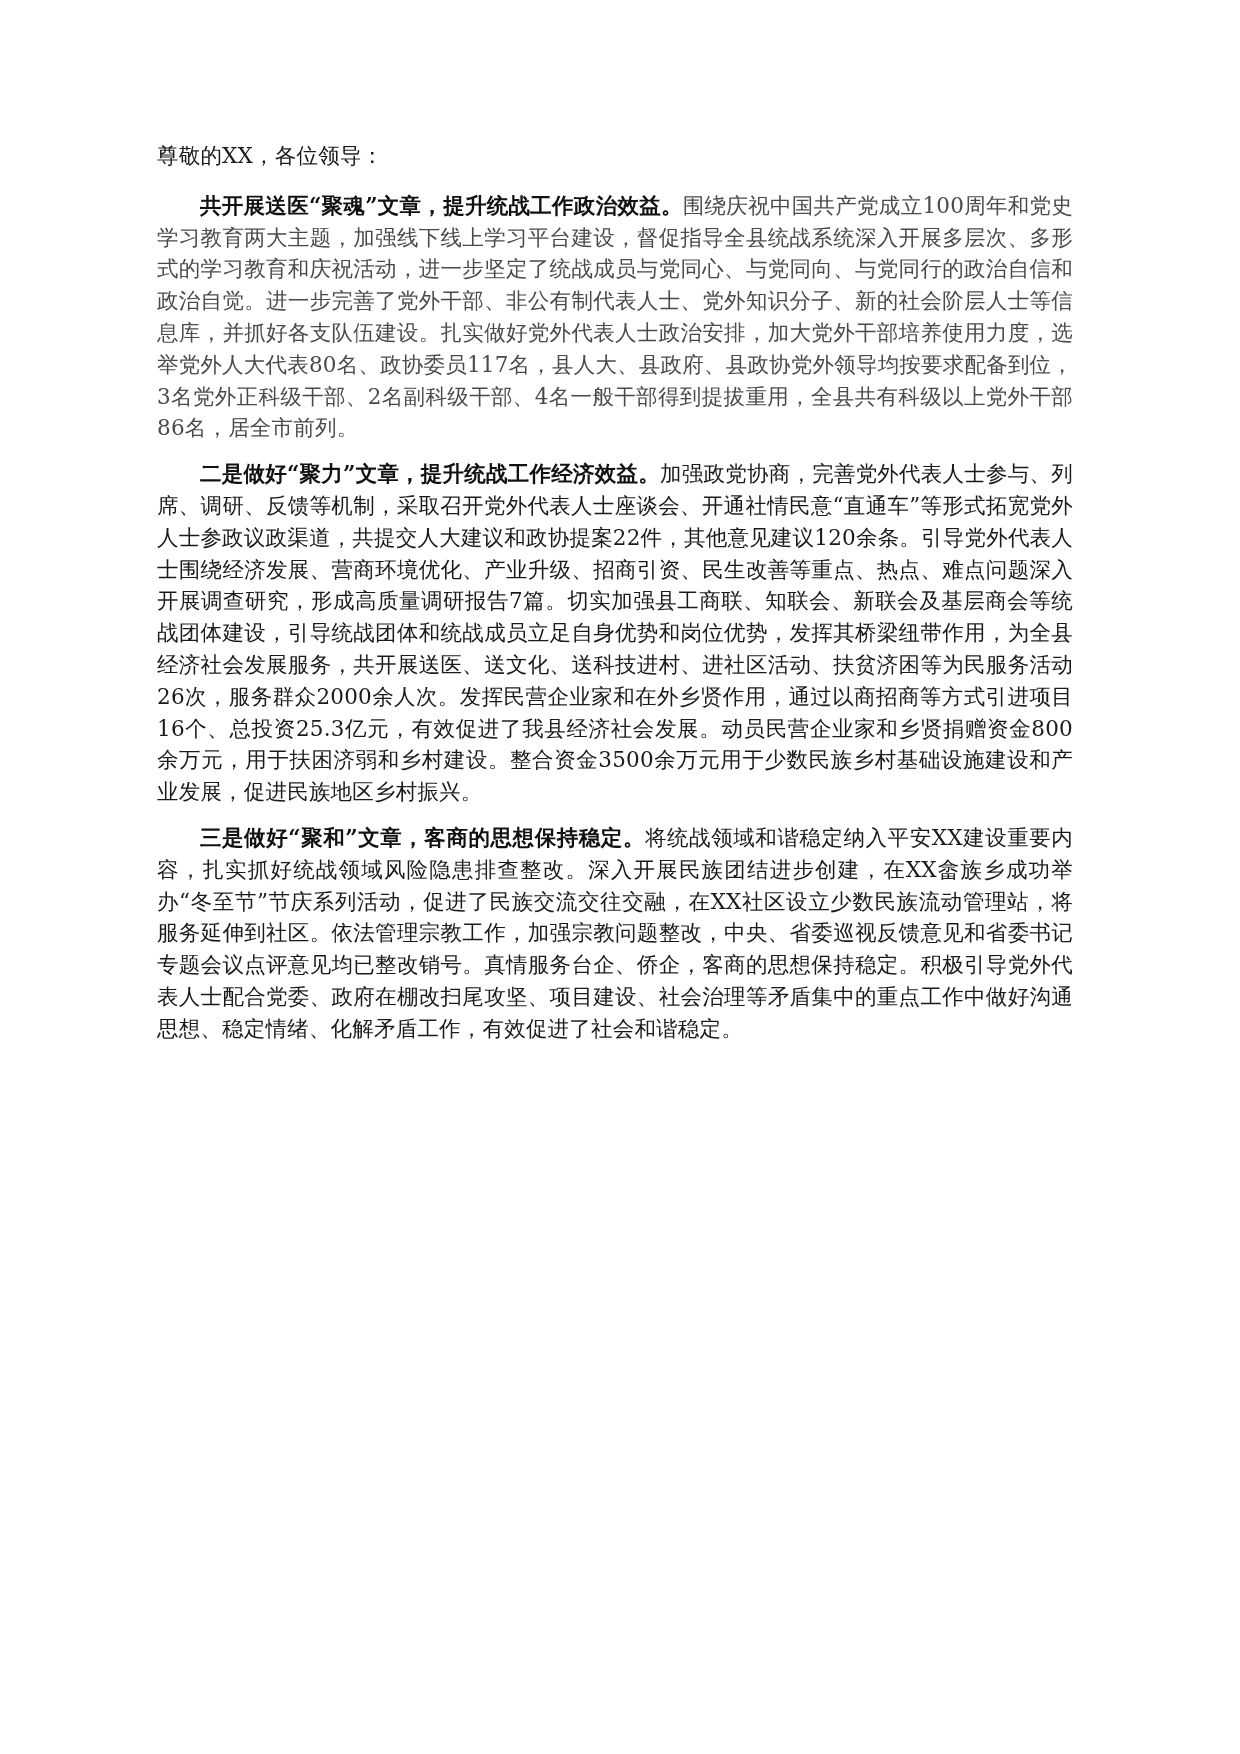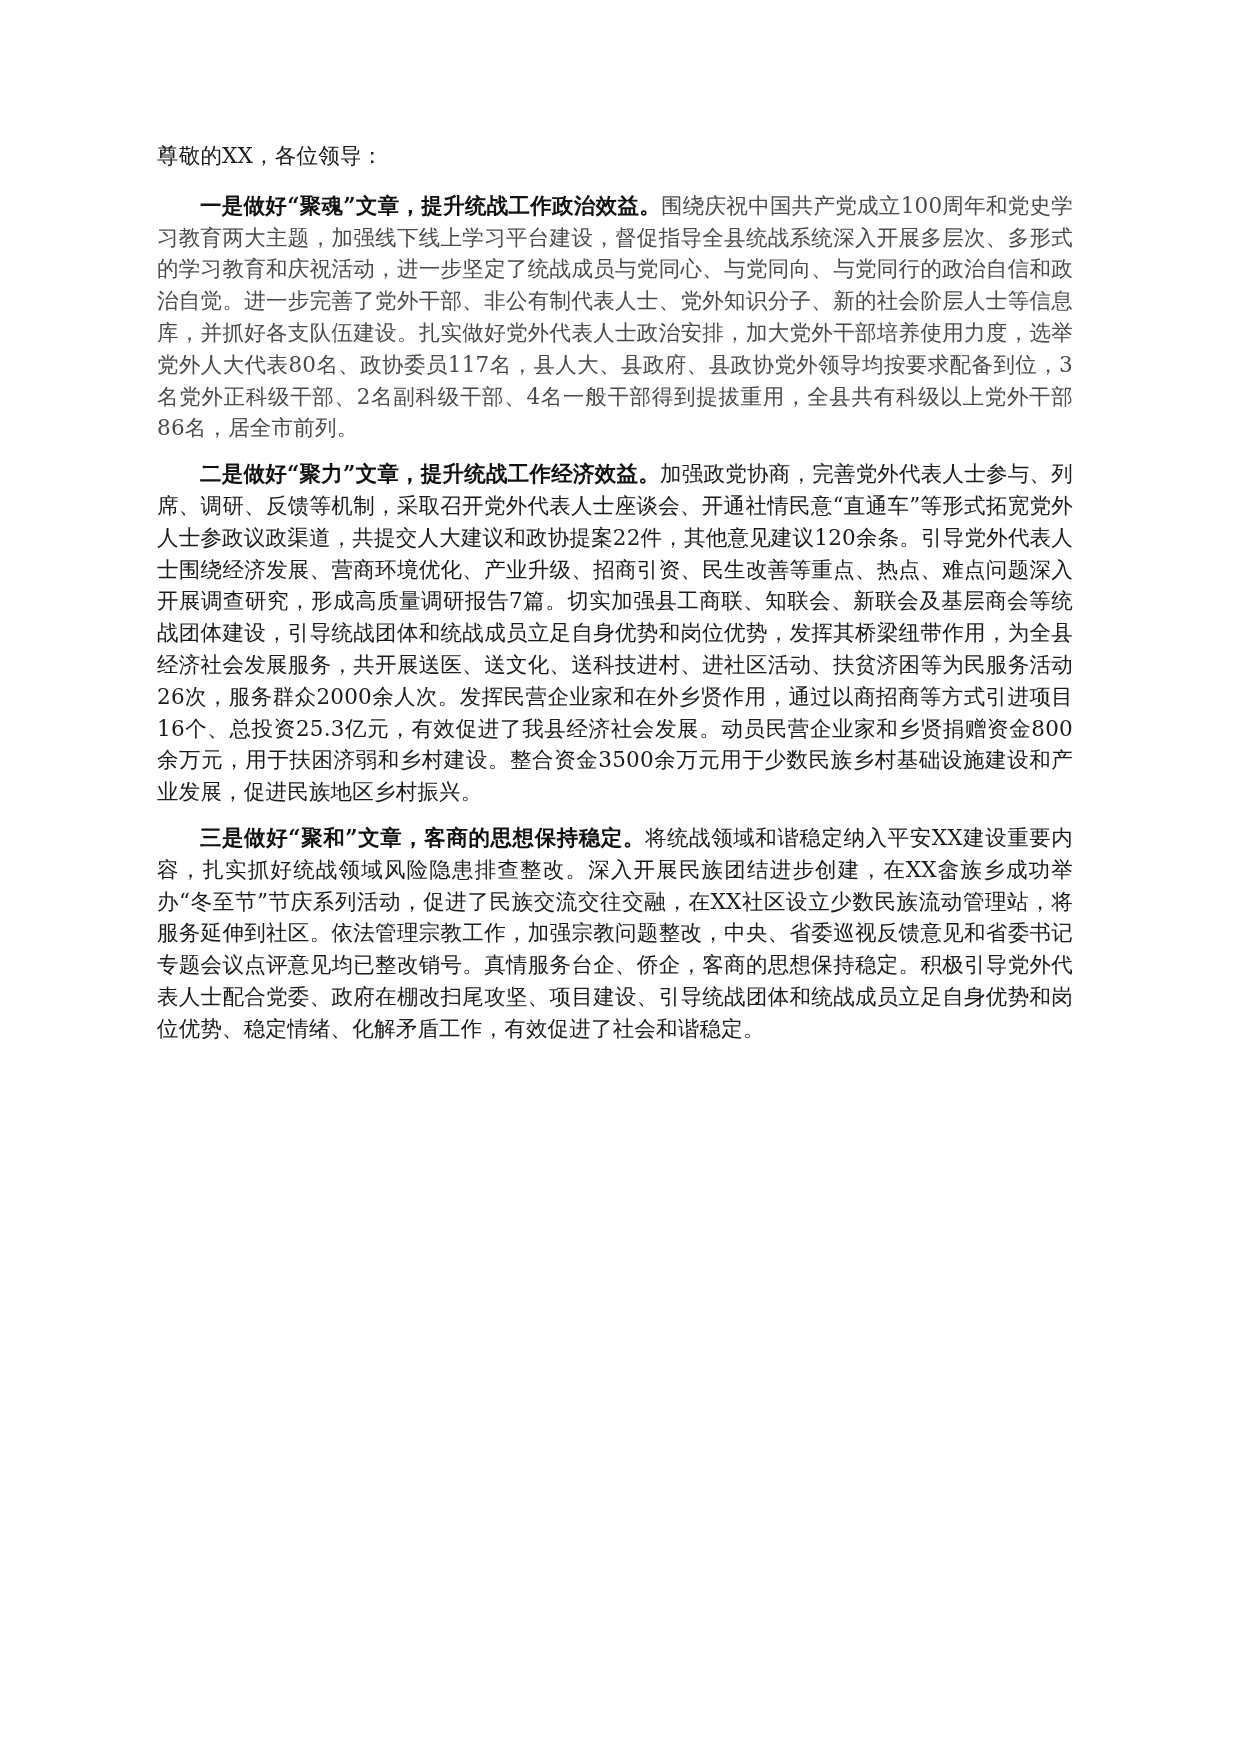--- a/index.html
+++ b/index.html
@@ -24,24 +24,24 @@
 </head>
 <body>
 
 <div class="page">
 
   <p class="para salutation">尊敬的XX，各位领导：</p>
 
 
 
   <p class="para indent">
-    <span class="lead">一是做好“聚魂”文章，提升统战工作政治效益。</span><span class="muted">围绕庆祝中国共产党成立100周年和党史学习教育两大主题，加强线下线上学习平台建设，督促指导全县统战系统深入开展多层次、多形式的学习教育和庆祝活动，进一步坚定了统战成员与党同心、与党同向、与党同行的政治自信和政治自觉。进一步完善了党外干部、非公有制代表人士、党外知识分子、新的社会阶层人士等信息库，并抓好各支队伍建设。扎实做好党外代表人士政治安排，加大党外干部培养使用力度，选举党外人大代表80名、政协委员117名，县人大、县政府、县政协党外领导均按要求配备到位，3名党外正科级干部、2名副科级干部、4名一般干部得到提拔重用，全县共有科级以上党外干部86名，居全市前列。</span>
+    <span class="lead">共开展送医“聚魂”文章，提升统战工作政治效益。</span><span class="muted">围绕庆祝中国共产党成立100周年和党史学习教育两大主题，加强线下线上学习平台建设，督促指导全县统战系统深入开展多层次、多形式的学习教育和庆祝活动，进一步坚定了统战成员与党同心、与党同向、与党同行的政治自信和政治自觉。进一步完善了党外干部、非公有制代表人士、党外知识分子、新的社会阶层人士等信息库，并抓好各支队伍建设。扎实做好党外代表人士政治安排，加大党外干部培养使用力度，选举党外人大代表80名、政协委员117名，县人大、县政府、县政协党外领导均按要求配备到位，3名党外正科级干部、2名副科级干部、4名一般干部得到提拔重用，全县共有科级以上党外干部86名，居全市前列。</span>
   </p>
 
   <p class="para indent">
     <span class="lead">二是做好“聚力”文章，提升统战工作经济效益。</span><span>加强政党协商，完善党外代表人士参与、列席、调研、反馈等机制，采取召开党外代表人士座谈会、开通社情民意“直通车”等形式拓宽党外人士参政议政渠道，共提交人大建议和政协提案22件，其他意见建议120余条。引导党外代表人士围绕经济发展、营商环境优化、产业升级、招商引资、民生改善等重点、热点、难点问题深入开展调查研究，形成高质量调研报告7篇。切实加强县工商联、知联会、新联会及基层商会等统战团体建设，引导统战团体和统战成员立足自身优势和岗位优势，发挥其桥梁纽带作用，为全县经济社会发展服务，共开展送医、送文化、送科技进村、进社区活动、扶贫济困等为民服务活动26次，服务群众2000余人次。发挥民营企业家和在外乡贤作用，通过以商招商等方式引进项目16个、总投资25.3亿元，有效促进了我县经济社会发展。动员民营企业家和乡贤捐赠资金800余万元，用于扶困济弱和乡村建设。整合资金3500余万元用于少数民族乡村基础设施建设和产业发展，促进民族地区乡村振兴。</span>
   </p>
 
   <p class="para indent">
-    <span class="lead">三是做好“聚和”文章，客商的思想保持稳定。</span><span>将统战领域和谐稳定纳入平安XX建设重要内容，扎实抓好统战领域风险隐患排查整改。深入开展民族团结进步创建，在XX畲族乡成功举办“冬至节”节庆系列活动，促进了民族交流交往交融，在XX社区设立少数民族流动管理站，将服务延伸到社区。依法管理宗教工作，加强宗教问题整改，中央、省委巡视反馈意见和省委书记专题会议点评意见均已整改销号。真情服务台企、侨企，客商的思想保持稳定。积极引导党外代表人士配合党委、政府在棚改扫尾攻坚、项目建设、引导统战团体和统战成员立足自身优势和岗位优势、稳定情绪、化解矛盾工作，有效促进了社会和谐稳定。</span>
+    <span class="lead">三是做好“聚和”文章，客商的思想保持稳定。</span><span>将统战领域和谐稳定纳入平安XX建设重要内容，扎实抓好统战领域风险隐患排查整改。深入开展民族团结进步创建，在XX畲族乡成功举办“冬至节”节庆系列活动，促进了民族交流交往交融，在XX社区设立少数民族流动管理站，将服务延伸到社区。依法管理宗教工作，加强宗教问题整改，中央、省委巡视反馈意见和省委书记专题会议点评意见均已整改销号。真情服务台企、侨企，客商的思想保持稳定。积极引导党外代表人士配合党委、政府在棚改扫尾攻坚、项目建设、社会治理等矛盾集中的重点工作中做好沟通思想、稳定情绪、化解矛盾工作，有效促进了社会和谐稳定。</span>
   </p>
 
 </div>
 
 </body></html>

